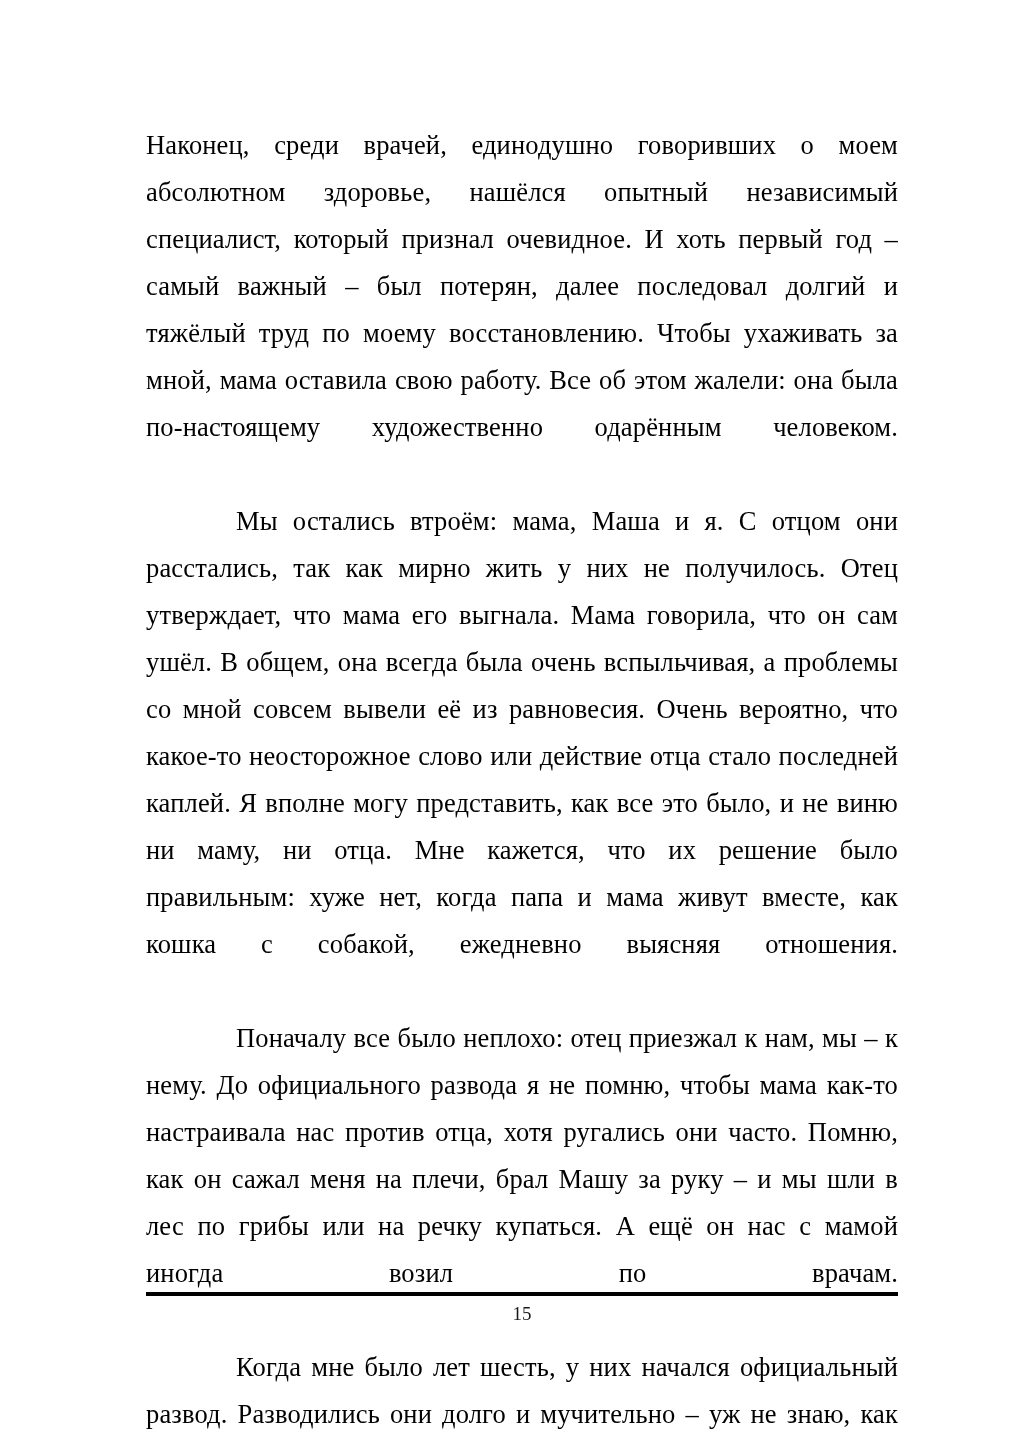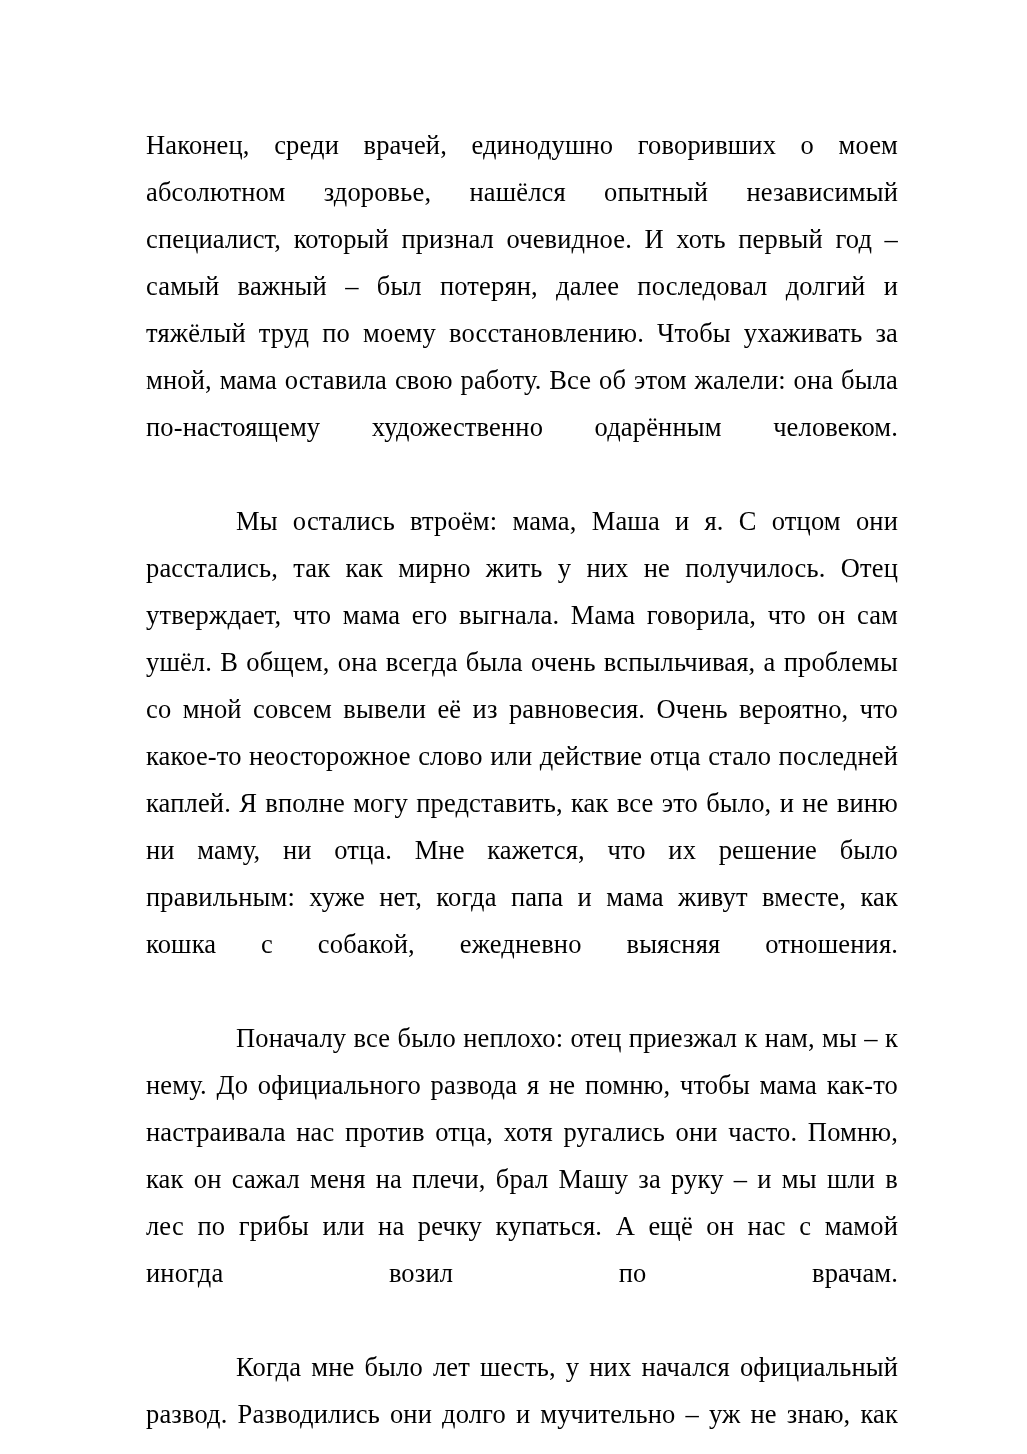--- a/index.html
+++ b/index.html
@@ -97,14 +97,18 @@
     <p class="paragraph no-indent">Наконец, среди врачей, единодушно говоривших о моем абсолютном здоровье, нашёлся опытный независимый специалист, который признал очевидное. И хоть первый год – самый важный – был потерян, далее последовал долгий и тяжёлый труд по моему восстановлению. Чтобы ухаживать за мной, мама оставила свою работу. Все об этом жалели: она была по-настоящему художественно одарённым человеком.</p>
 
     <p class="paragraph">Мы остались втроём: мама, Маша и я. С отцом они расстались, так как мирно жить у них не получилось. Отец утверждает, что мама его выгнала. Мама говорила, что он сам ушёл. В общем, она всегда была очень вспыльчивая, а проблемы со мной совсем вывели её из равновесия. Очень вероятно, что какое-то неосторожное слово или действие отца стало последней каплей. Я вполне могу представить, как все это было, и не виню ни маму, ни отца. Мне кажется, что их решение было правильным: хуже нет, когда папа и мама живут вместе, как кошка с собакой, ежедневно выясняя отношения.</p>
 
     <p class="paragraph">Поначалу все было неплохо: отец приезжал к нам, мы – к нему. До официального развода я не помню, чтобы мама как-то настраивала нас против отца, хотя ругались они часто. Помню, как он сажал меня на плечи, брал Машу за руку – и мы шли в лес по грибы или на речку купаться. А ещё он нас с мамой иногда возил по врачам.</p>
 
     <p class="paragraph">Когда мне было лет шесть, у них начался официальный развод. Разводились они долго и мучительно – уж не знаю, как</p>
 
   </div>
 
+  <div class="footer">
+    <div class="footer-rule"></div>
+    <p class="page-number">15</p>
+  </div>
 
 </div>
 
 </body></html>

